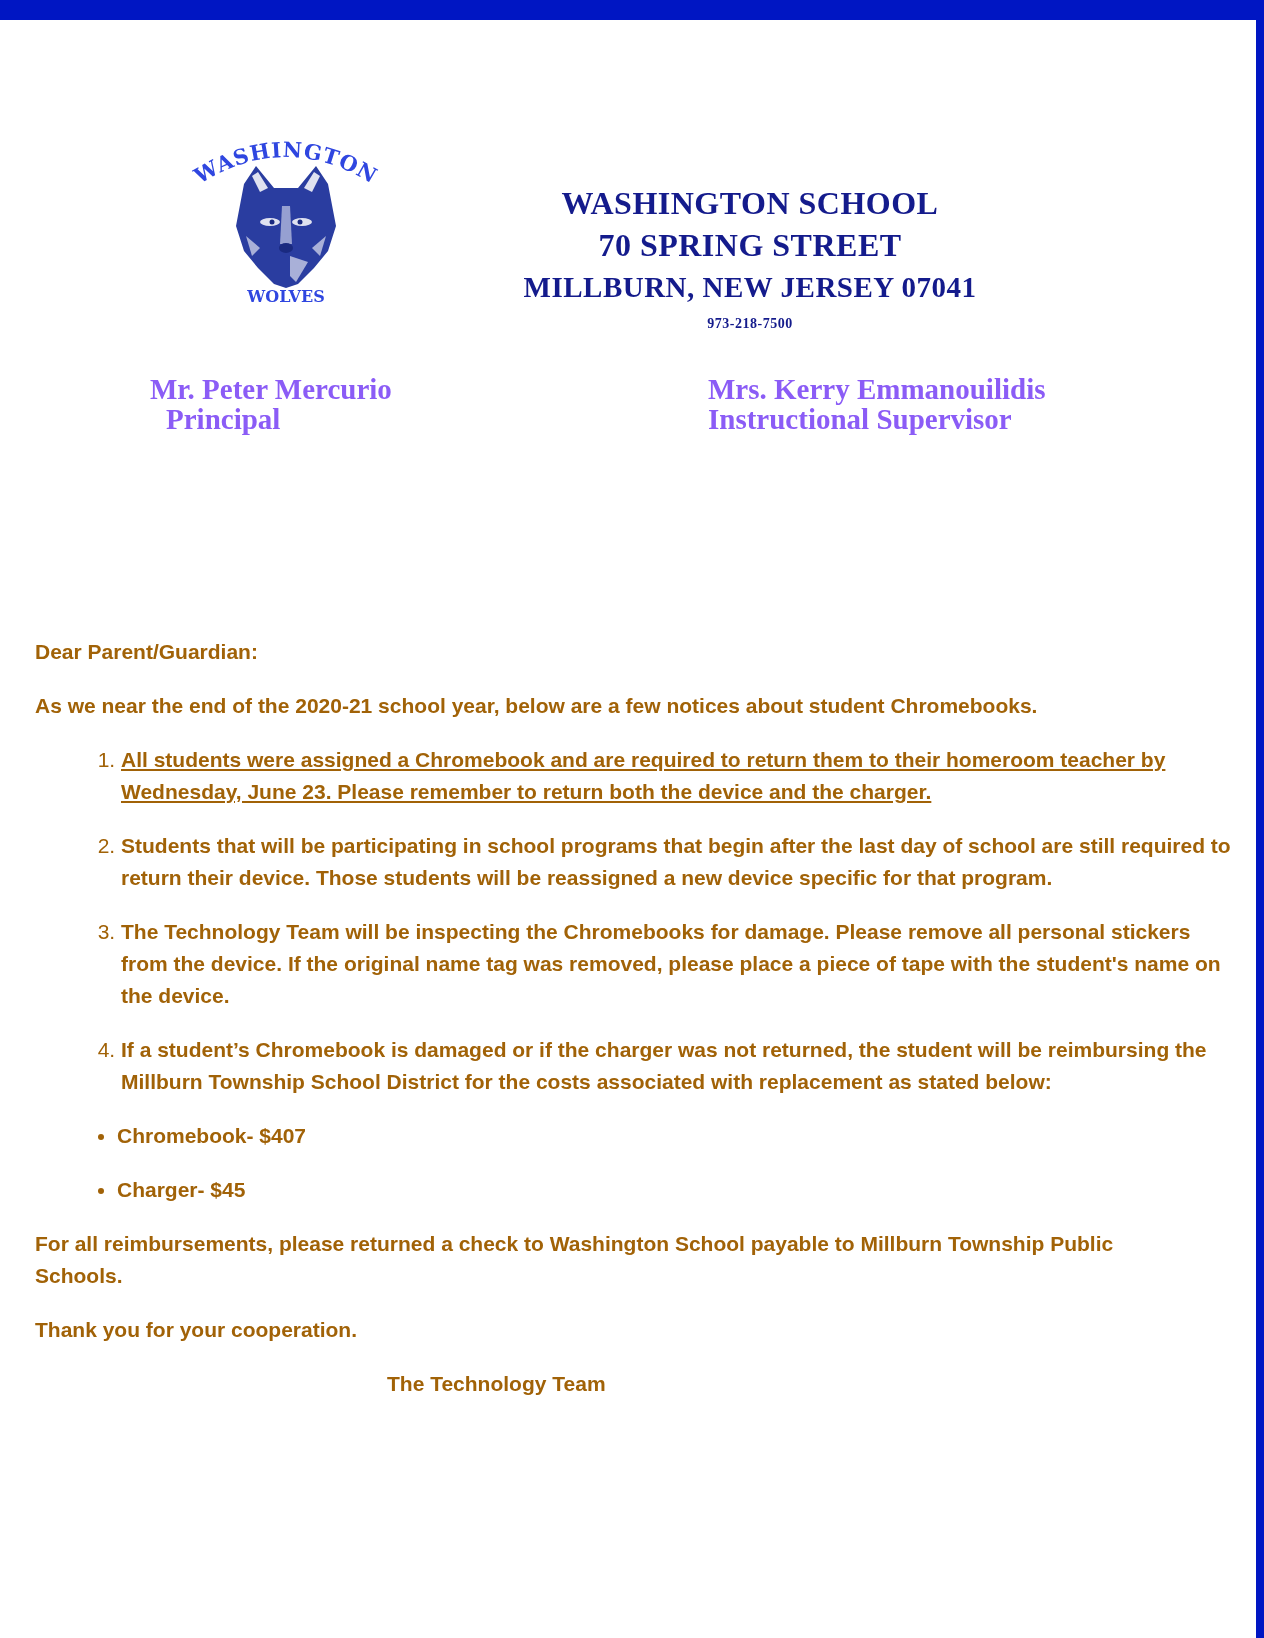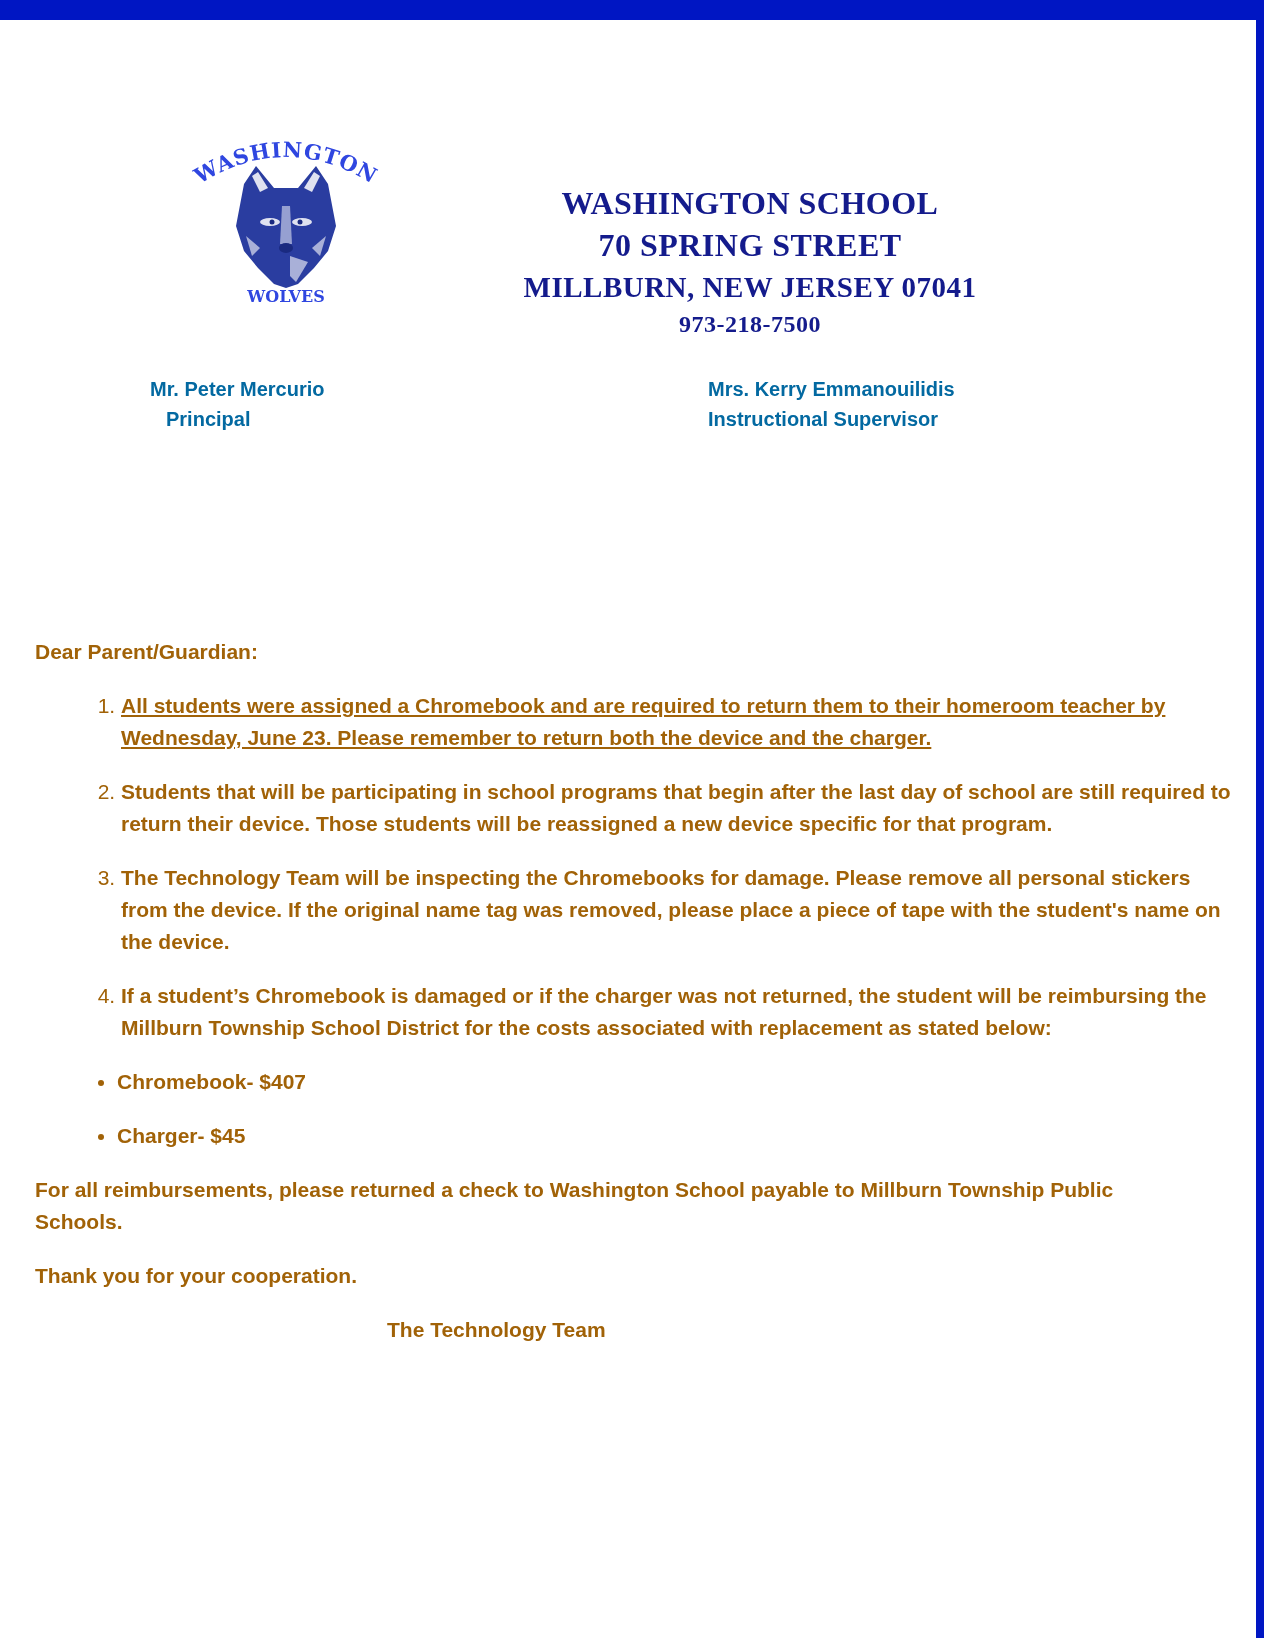--- a/index.html
+++ b/index.html
@@ -13,23 +13,23 @@
 
   .logo { position: absolute; left: 186px; top: 136px; width: 200px; height: 190px; }
   .logo svg { display: block; }
 
   .letterhead {
     position: absolute; left: 420px; top: 170px; width: 660px; text-align: center;
     font-family: Liberation Serif, serif; font-weight: bold; color: #141b8c; margin-top: 12px;
   }
   .lh-line { font-size: 32px; line-height: 42px; letter-spacing: 0.5px; }
   .lh-line.l3 { font-size: 29px; }
-  .lh-phone { font-size: 24px; line-height: 28px; margin-top: 2px; letter-spacing: 0.5px; }
+  .lh-phone { font-size: 14px; line-height: 28px; margin-top: 2px; letter-spacing: 0.5px; }
 
-  .staff { position: absolute; font-family: Liberation Sans, sans-serif; font-weight: bold; color: #0369a1; font-size: 20px; line-height: 30px; }
+  .staff { position: absolute; font-family: Liberation Serif, serif; font-weight: bold; color: #8b5cf6; font-size: 29px; line-height: 30px; }
   .staff.left { left: 150px; top: 374px; }
   .staff.left .title { padding-left: 16px; }
   .staff.right { left: 708px; top: 374px; text-align: left; }
 
   .letter { position: absolute; left: 35px; top: 636px; width: 1200px; color: #a16207; font-weight: bold; font-size: 21px; line-height: 32px; }
   .letter p { margin: 0 0 22px 0; }
   .letter ol { margin: 0; padding: 0 0 0 86px; }
   .letter ol li { margin: 0 0 22px 0; padding-left: 0; }
   .letter ol li::marker { font-weight: normal; }
   .letter ul { margin: 0; padding: 0 0 0 86px; list-style: disc; }
@@ -85,20 +85,21 @@
   <div>Mr. Peter Mercurio</div>
   <div class="title">Principal</div>
 </div>
 <div class="staff right">
   <div>Mrs. Kerry Emmanouilidis</div>
   <div>Instructional Supervisor</div>
 </div>
 
 <div class="letter">
   <p>Dear Parent/Guardian:</p>
+  <p>As we near the end of the 2020-21 school year, below are a few notices about student Chromebooks.</p>
   <ol>
     <li><span class="u">All students were assigned a Chromebook and are required to return them to their homeroom teacher by Wednesday, June 23.  Please remember to return both the device and the charger.</span></li>
     <li><span>Students that will be participating in school programs that begin after the last day of school are still required to return their device. Those students will be reassigned a new device specific for that program.</span></li>
     <li><span>The Technology Team will be inspecting the Chromebooks for damage.  Please remove all personal stickers from the device. If the original name tag was removed, please place a piece of tape with the student's name on the device.</span></li>
     <li><span>If a student’s Chromebook is damaged or if the charger was not returned, the student will be reimbursing the Millburn Township School District for the costs associated with replacement as stated below:</span></li>
   </ol>
   <ul style="padding-left:82px;">
     <li>Chromebook- $407</li>
     <li>Charger- $45</li>
   </ul>

